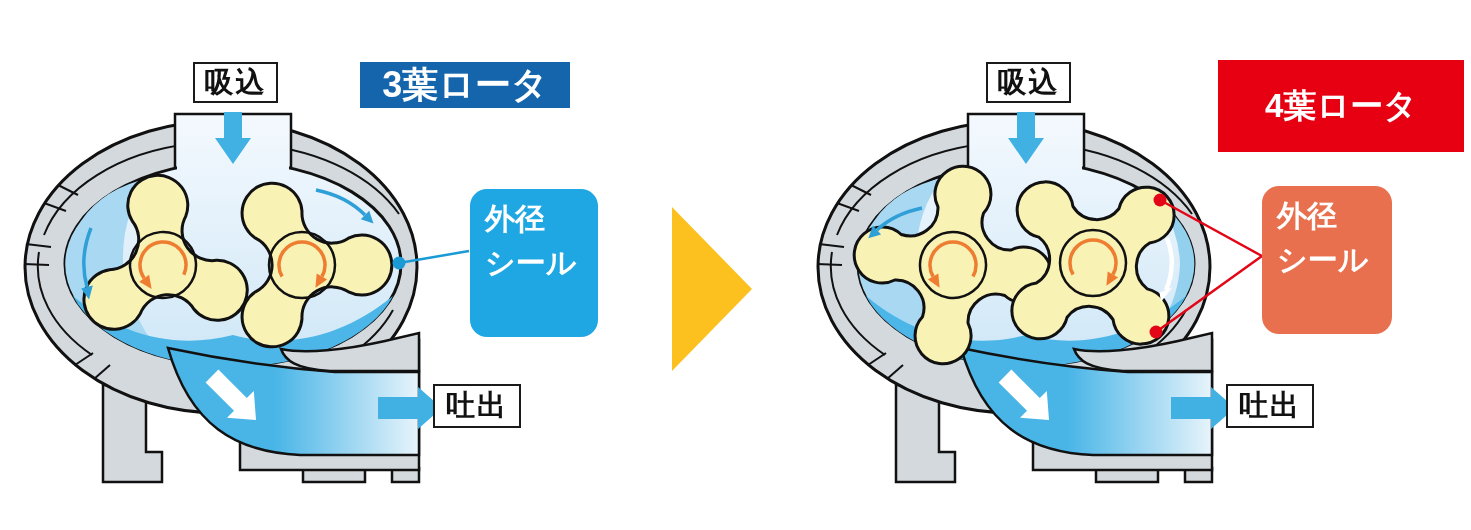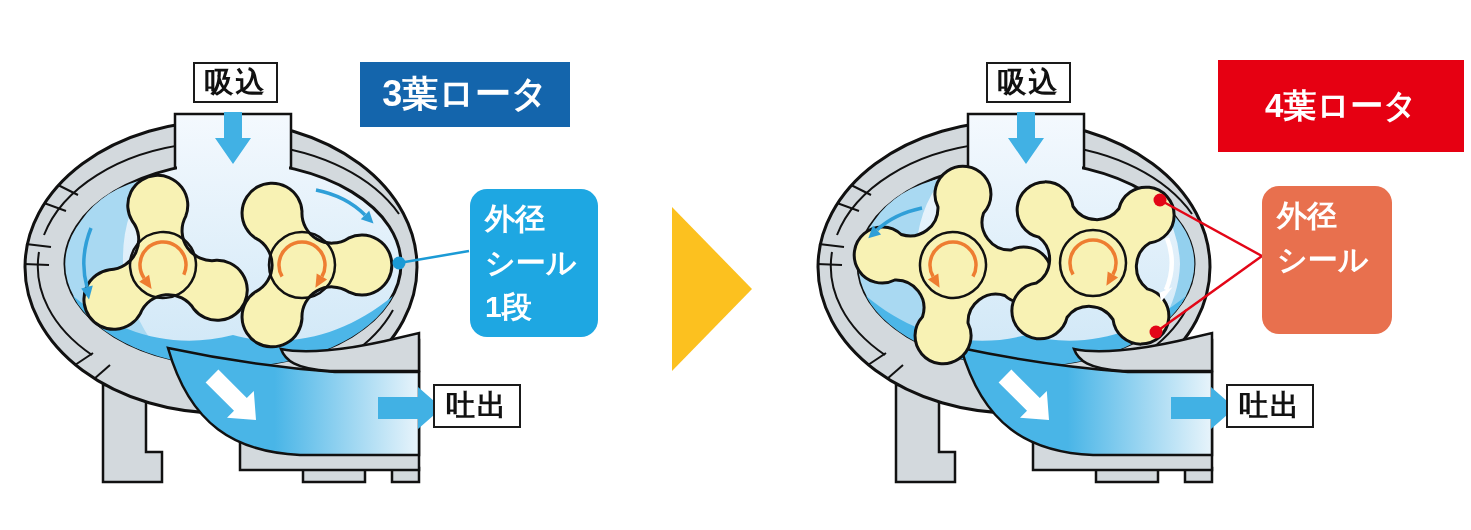--- a/index.html
+++ b/index.html
@@ -6,21 +6,21 @@
   body{font-family:"Liberation Sans", sans-serif;}
   #stage{position:relative;width:1471px;height:530px;background:#ffffff;overflow:hidden;}
   .pump-svg{position:absolute;top:88px;width:470px;height:412px;}
   #pump-left-svg{left:0;}
   #pump-right-svg{left:793px;}
   .io-label{position:absolute;box-sizing:border-box;background:#ffffff;border:2px solid #1a1a1a;
     color:#111;font-size:29px;font-weight:600;display:flex;align-items:center;justify-content:center;
     letter-spacing:2px;z-index:5;}
   .hdr{position:absolute;box-sizing:border-box;color:#ffffff;font-weight:bold;display:flex;
     flex-direction:column;align-items:center;justify-content:center;z-index:5;text-align:center;}
-  #header-3lobe{left:360px;top:62px;width:210px;height:65px;background:#1465ac;font-size:36px;}
+  #header-3lobe{left:360px;top:62px;width:210px;height:46px;background:#1465ac;font-size:36px;}
   #header-4lobe{left:1218px;top:60px;width:246px;height:92px;background:#e60012;font-size:33px;line-height:1.25;}
   .callout{position:absolute;box-sizing:border-box;border-radius:17px;color:#ffffff;font-weight:bold;
     font-size:30px;line-height:44px;padding:8px 8px 8px 15px;z-index:5;}
   #seal-callout-1{left:470px;top:189px;width:128px;height:148px;background:#1ea7e2;}
   #seal-callout-2{left:1262px;top:186px;width:130px;height:148px;background:#e8704e;}
   #suction-label-left{left:193px;top:62px;width:85px;height:41px;}
   #suction-label-right{left:986px;top:62px;width:85px;height:41px;}
   #discharge-label-left{left:433px;top:384px;width:88px;height:44px;}
   #discharge-label-right{left:1226px;top:384px;width:88px;height:44px;}
   #transition-arrow{position:absolute;left:672px;top:207px;width:0;height:0;
@@ -193,21 +193,20 @@
 
   <div class="io-label" id="suction-label-left">
     <span>吸込</span>
   </div>
   <div class="hdr" id="header-3lobe">
     <span>3葉ロータ</span>
   </div>
   <div class="callout" id="seal-callout-1">
     <div>外径</div>
     <div>シール</div>
-    <div>1段</div>
   </div>
   <div class="io-label" id="discharge-label-left">
     <span>吐出</span>
   </div>
 
   <div id="transition-arrow"></div>
 
   <div class="io-label" id="suction-label-right">
     <span>吸込</span>
   </div>

